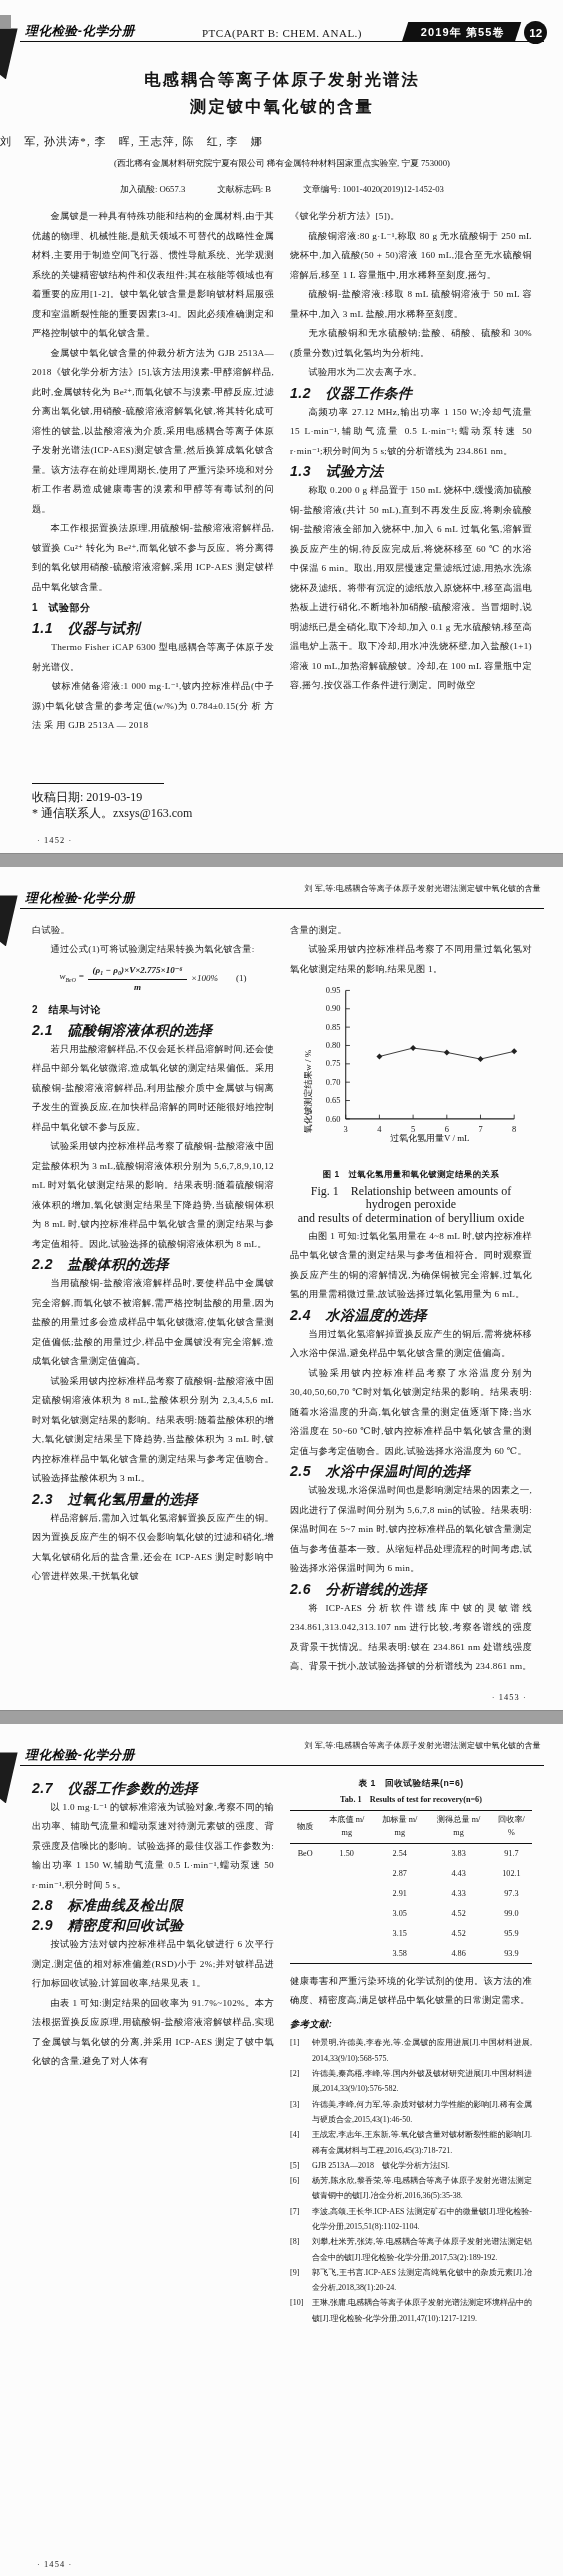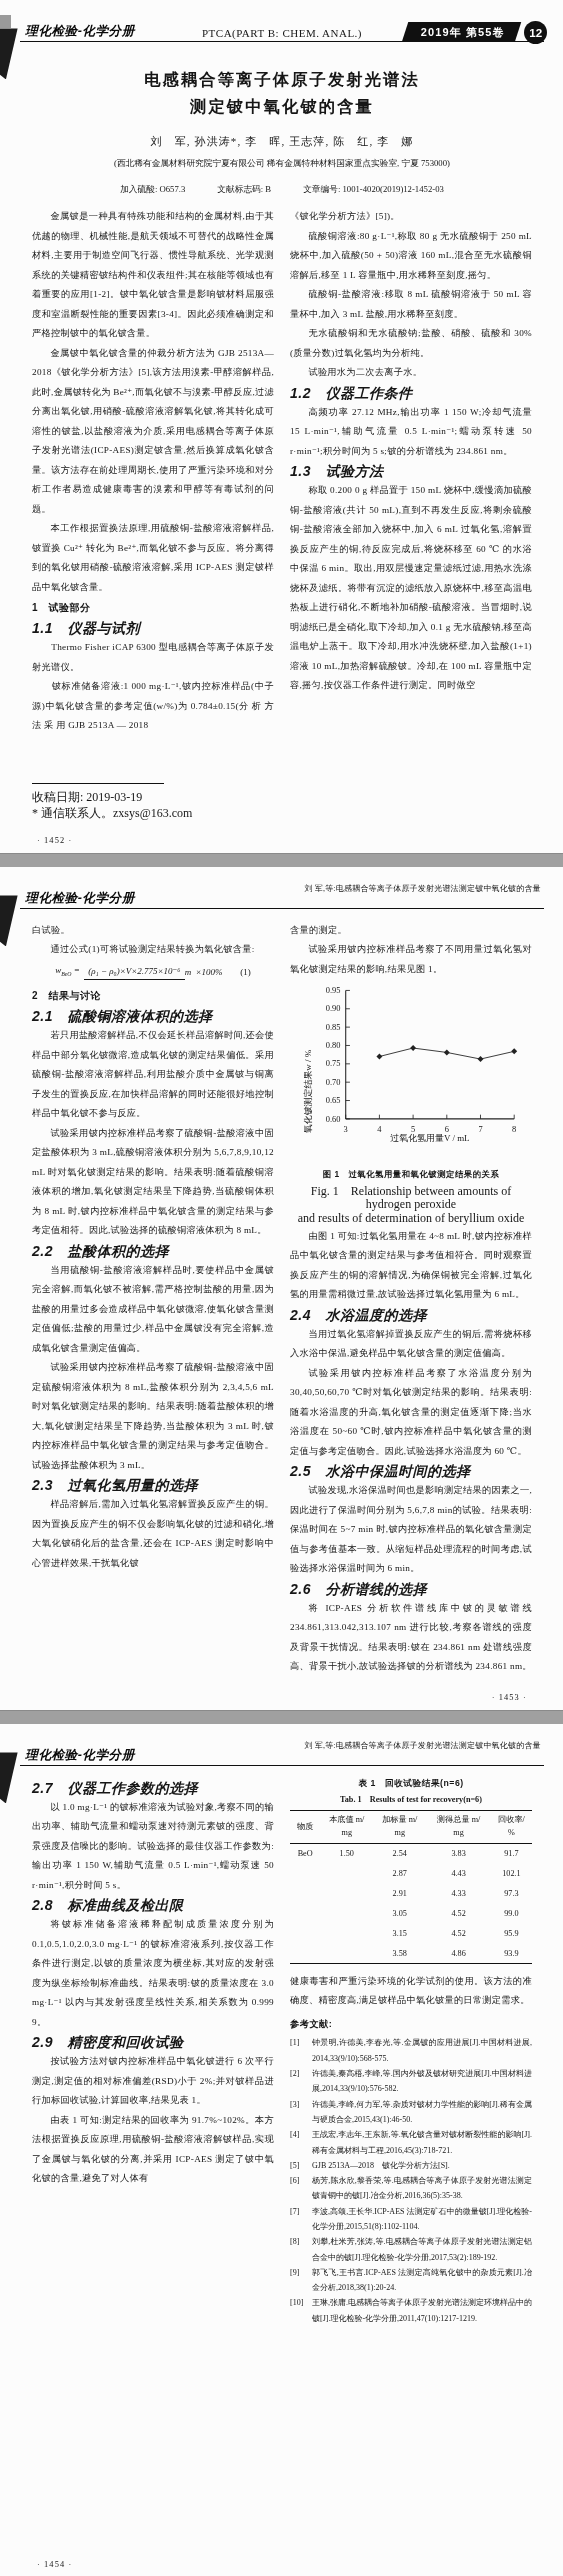--- a/index.html
+++ b/index.html
@@ -25,56 +25,56 @@
   .edge-glyph{position:absolute;left:-8.4px;top:28.4px;width:26px;height:51px;background:#1c1c1c;
           clip-path:polygon(0 0,100% 0,55% 100%,0 78%);}
   .edge-sq{position:absolute;left:0;top:14.8px;width:10.5px;height:13.7px;background:#9a9a9a;}
   .subhdr{display:flex;justify-content:space-between;margin:5.3px 32px 0 32px;align-items:flex-start;}
   .col-tag{font-family:"Liberation Sans","DejaVu Sans",sans-serif;font-weight:bold;font-size:10.5px;
           border-bottom:1.6px solid #111;padding:0 2.1px 2.1px 2.1px;letter-spacing:1.1px;}
   .doi{font-size:9px;font-weight:bold;}
   
   .title{margin-top:24px;text-align:center;font-family:"Liberation Sans","DejaVu Sans",sans-serif;
          font-weight:bold;font-size:16.3px;letter-spacing:2.1px;line-height:27px;}
-  .authors{margin-top:13.7px;text-align:center;font-size:11px;letter-spacing:1.1px;}
+  .authors{margin-top:13.7px;text-align:left;font-size:11px;letter-spacing:1.1px;}
   .affil{margin-top:9.5px;text-align:center;font-size:8.7px;}
   .metaline{display:flex;justify-content:center;gap:32px;margin:13.7px 32px 0 32px;font-size:8.7px;}
   
   .cols{display:flex;gap:16px;margin:11.6px 32px 0 32px;align-items:flex-start;}
   .col{width:242px;}
   .blk-p,.blk-pc{margin:0;font-size:9.2px;line-height:19.5px;text-align:justify;letter-spacing:0.3px;}
   .blk-p{text-indent:2em;}
   .blk-h1{font-family:"Liberation Sans","DejaVu Sans",sans-serif;font-weight:bold;font-size:10px;
           line-height:21px;letter-spacing:0.5px;}
   .blk-h2{font-family:"Liberation Sans","DejaVu Sans",sans-serif;font-weight:bold;font-size:14px;
           line-height:20px;letter-spacing:0.5px;font-style:italic;}
   .blk-formula{display:flex;align-items:center;justify-content:center;gap:4.2px;font-style:italic;
           font-size:9px;line-height:13.7px;margin:4.2px 0;}
-  .frac{display:inline-flex;flex-direction:row;text-align:center;}
+  .frac{display:inline-flex;flex-direction:column;text-align:center;font-weight:bold;}
   .frac .num{border-bottom:0.8px solid #161616;padding:0 4.2px 1.1px 4.2px;}
   .frac .den{padding-top:1.1px;}
   .eqno{font-style:normal;margin-left:13.7px;}
   sub{font-size:5.8px;}
   
   .figure{margin:3.2px 0 1.1px 0;text-align:center;}
   .figcap-zh{text-align:center;font-family:"Liberation Sans","DejaVu Sans",sans-serif;font-weight:bold;
           font-size:8.4px;margin-top:5.3px;letter-spacing:0.5px;}
   .figcap-en{text-align:center;font-size:12px;margin-top:5px;line-height:13.7px;}
   
   .tbl-title-zh{text-align:center;font-family:"Liberation Sans","DejaVu Sans",sans-serif;font-weight:bold;
           font-size:8.7px;letter-spacing:0.5px;}
   .tbl-title-en{text-align:center;font-size:8.2px;font-weight:bold;margin-top:4.2px;}
   table.datatable{width:100%;border-collapse:collapse;margin-top:5.3px;font-size:8.2px;
           border-top:1.2px solid #111;border-bottom:1.2px solid #111;}
   table.datatable th{font-weight:normal;white-space:pre-line;padding:3.2px 1.1px;border-bottom:0.7px solid #111;
           line-height:12.6px;}
   table.datatable td{padding:4.2px 3.2px;text-align:center;line-height:11.6px;}
   
   .refs-header{font-family:"Liberation Sans","DejaVu Sans",sans-serif;font-weight:bold;font-size:9.2px;
-          margin:7.4px 0 4.2px 0;letter-spacing:0.5px;}
+          margin:7.4px 0 4.2px 0;letter-spacing:0.5px;font-style:italic;}
   .ref{display:flex;font-size:8px;line-height:15.3px;text-align:justify;}
   .ref-no{width:22px;flex:none;}
   .ref-text{flex:1;}
   
   .footnote{position:absolute;left:32px;bottom:32px;width:242px;background:#fcfcfc;font-size:12px;}
   .footnote .rule{width:132px;border-top:0.8px solid #111;margin-bottom:5.3px;}
   .footnote div{line-height:16px;}
   .pagenum-l{position:absolute;left:37px;bottom:8.4px;font-size:8.4px;letter-spacing:1.1px;}
   .pagenum-r{position:absolute;right:37px;bottom:8.4px;font-size:8.4px;letter-spacing:1.1px;}
 </style>
@@ -235,21 +235,20 @@
   <div class="edge-glyph"></div>
   <div class="hdr">
     <div class="logo">理化检验-化学分册</div>
     <div class="running">刘 军,等:电感耦合等离子体原子发射光谱法测定铍中氧化铍的含量</div>
   </div>
   <div class="cols">
     <div class="col">
         <div class="blk-h2">2.7　仪器工作参数的选择</div>
         <p class="blk-p">以 1.0 mg·L⁻¹ 的铍标准溶液为试验对象,考察不同的输出功率、辅助气流量和蠕动泵速对待测元素铍的强度、背景强度及信噪比的影响。试验选择的最佳仪器工作参数为:输出功率 1 150 W,辅助气流量 0.5 L·min⁻¹,蠕动泵速 50 r·min⁻¹,积分时间 5 s。</p>
         <div class="blk-h2">2.8　标准曲线及检出限</div>
-        <p class="blk-p">将铍标准储备溶液稀释配制成质量浓度分别为 0.1,0.5,1.0,2.0,3.0 mg·L⁻¹ 的铍标准溶液系列,按仪器工作条件进行测定,以铍的质量浓度为横坐标,其对应的发射强度为纵坐标绘制标准曲线。结果表明:铍的质量浓度在 3.0 mg·L⁻¹ 以内与其发射强度呈线性关系,相关系数为 0.999 9。</p>
         <div class="blk-h2">2.9　精密度和回收试验</div>
         <p class="blk-p">按试验方法对铍内控标准样品中氧化铍进行 6 次平行测定,测定值的相对标准偏差(RSD)小于 2%;并对铍样品进行加标回收试验,计算回收率,结果见表 1。</p>
         <p class="blk-p">由表 1 可知:测定结果的回收率为 91.7%~102%。本方法根据置换反应原理,用硫酸铜-盐酸溶液溶解铍样品,实现了金属铍与氧化铍的分离,并采用 ICP-AES 测定了铍中氧化铍的含量,避免了对人体有</p>
       </div>
     <div class="col">
       <div>
         <div class="tbl-title-zh">表 1　回收试验结果(n=6)</div>
         <div class="tbl-title-en">Tab. 1　Results of test for recovery(n=6)</div>
         <table class="datatable" id="tbl1">
             <thead>

